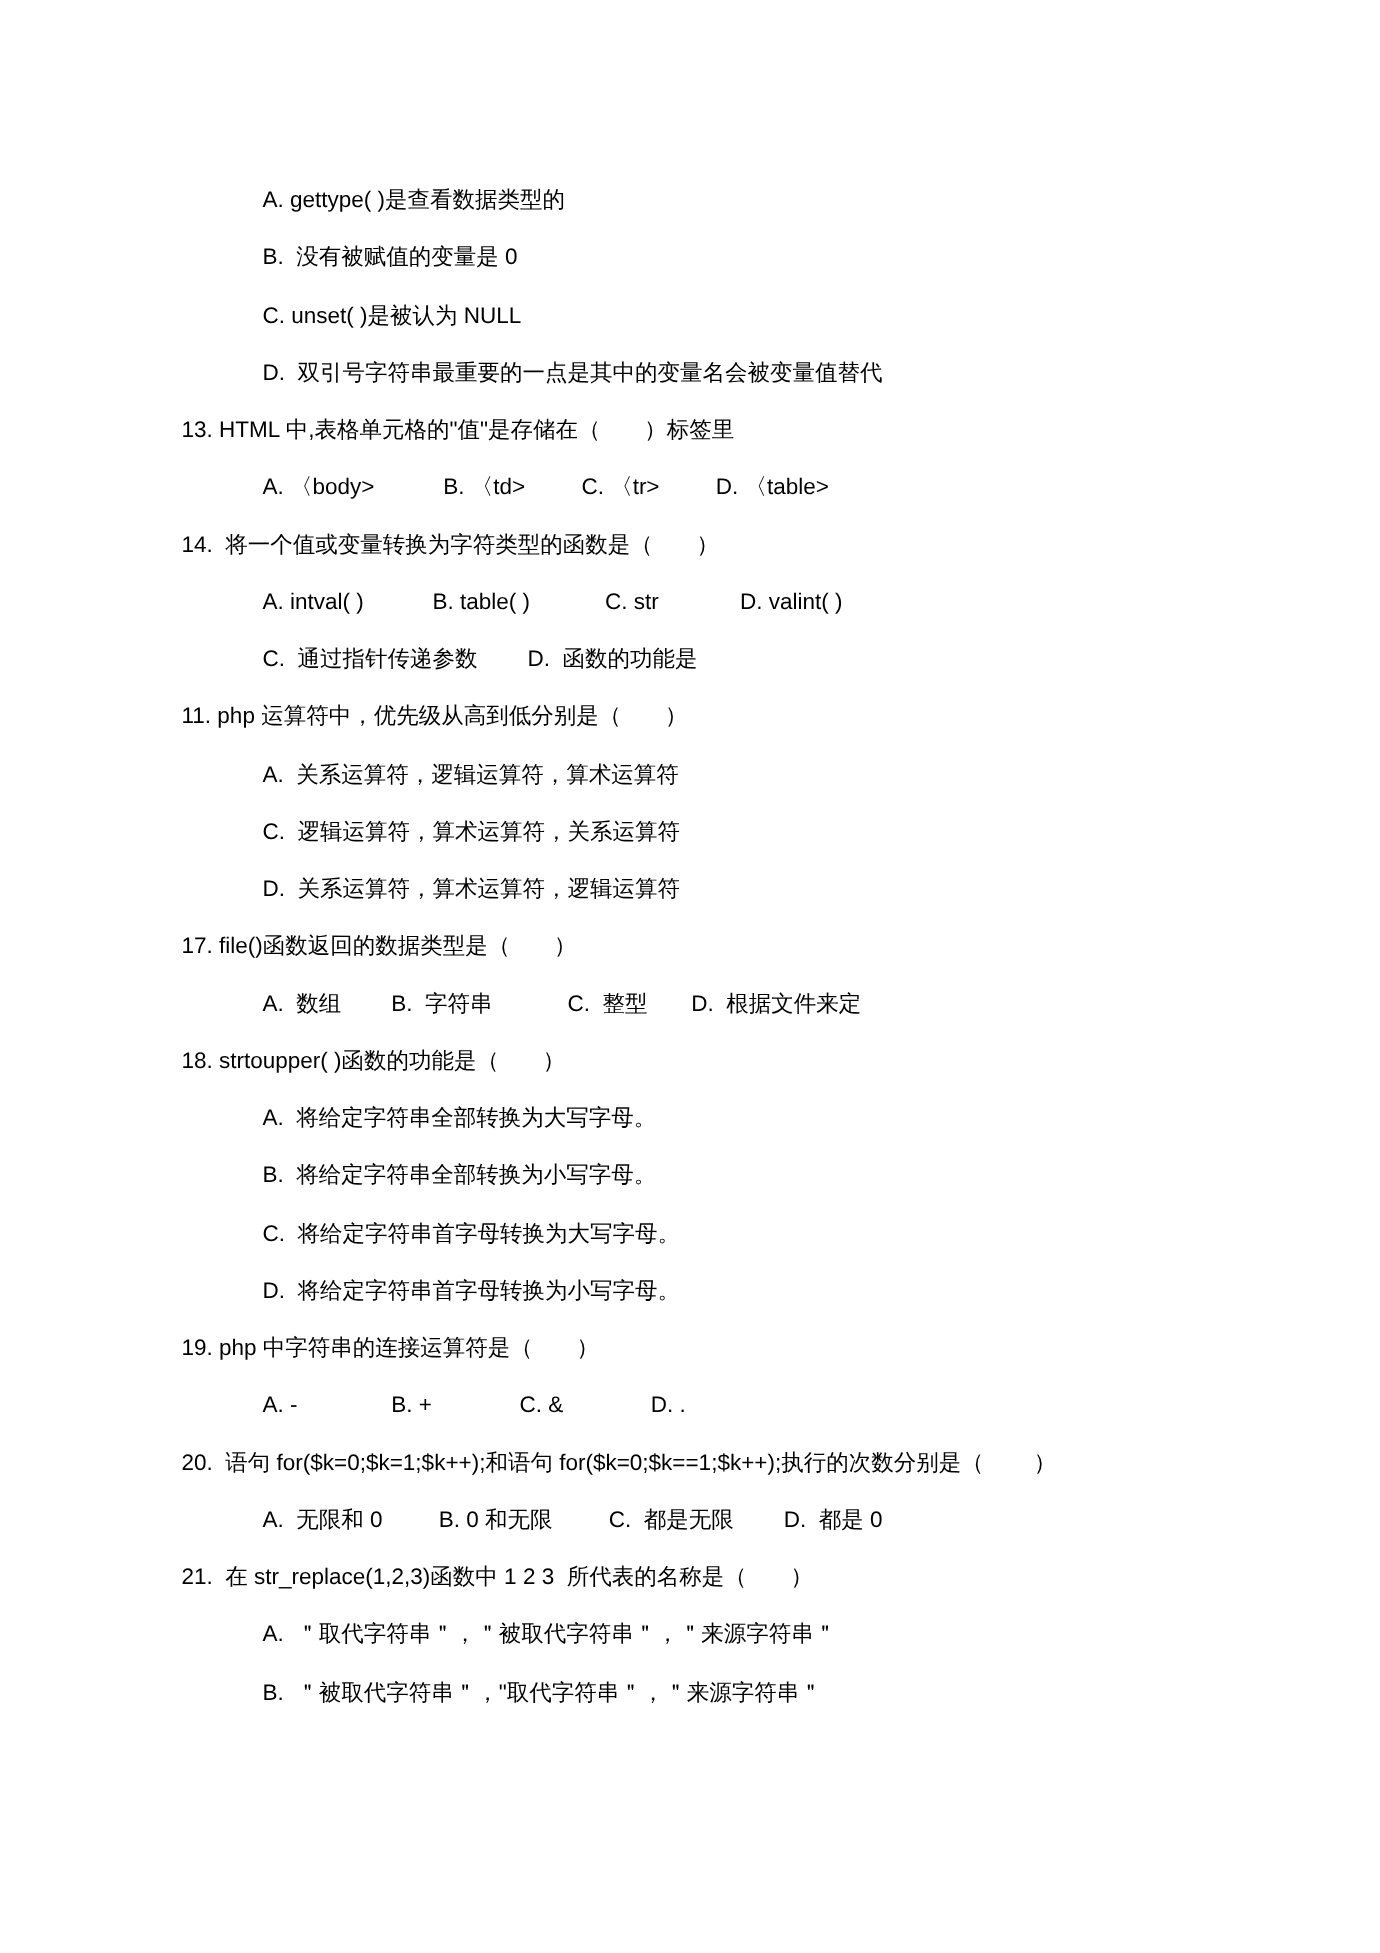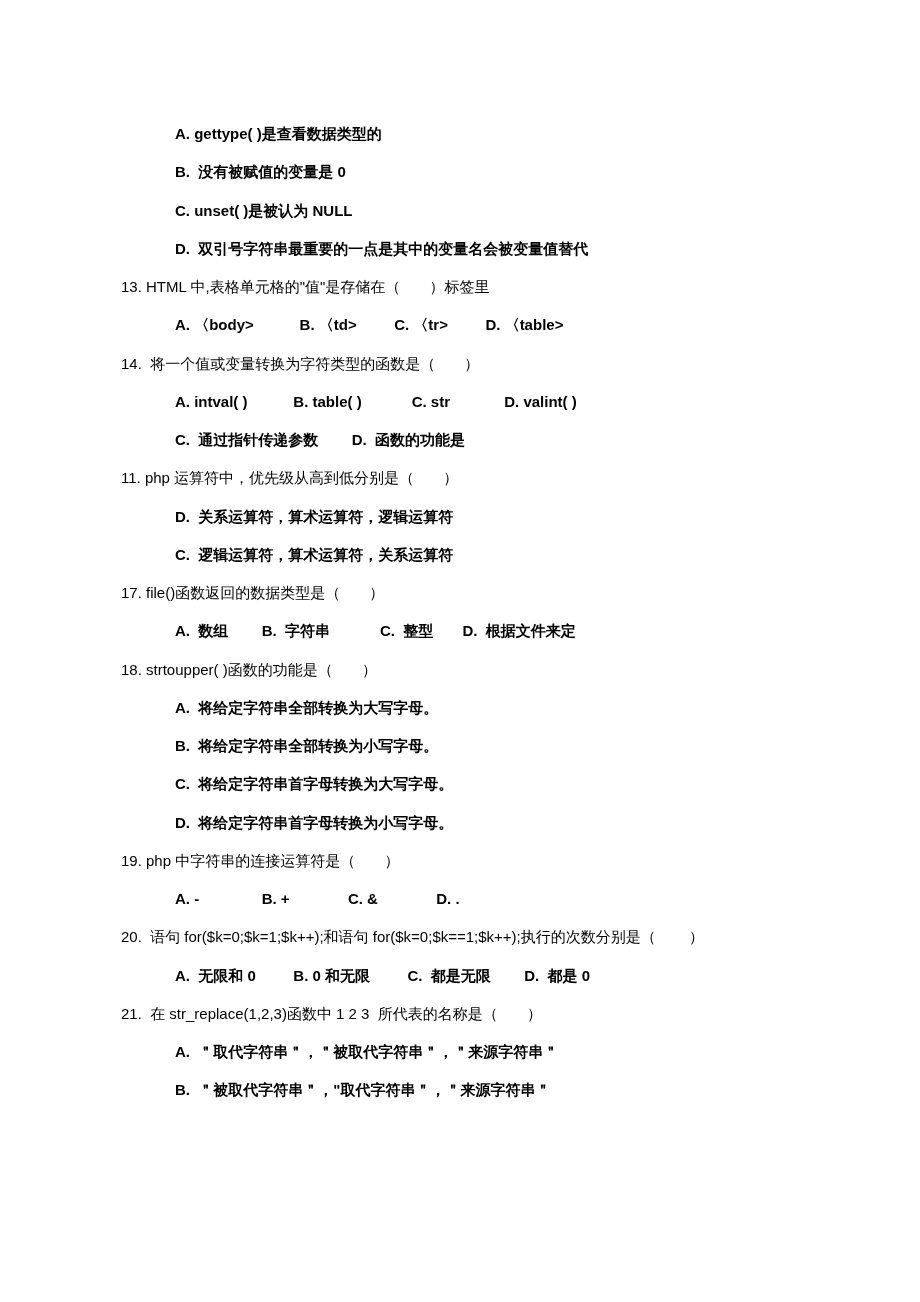--- a/index.html
+++ b/index.html
@@ -13,42 +13,42 @@
   }
   .page {
     padding: 115px 105px 60px 120px;
     line-height: 2.55;
   }
   .line {
     white-space: pre;
   }
   .indent1 {
     padding-left: 55px;
-    font-weight: bold;
   }
   .q {
     padding-left: 1px;
   }
 </style>
 </head>
 <body>
 
 <div class="page">
   <div class="line indent1">A. gettype( )是查看数据类型的</div>
   <div class="line indent1">B.  没有被赋值的变量是 0</div>
   <div class="line indent1">C. unset( )是被认为 NULL</div>
   <div class="line indent1">D.  双引号字符串最重要的一点是其中的变量名会被变量值替代</div>
   <div class="line q">13. HTML 中,表格单元格的"值"是存储在（       ）标签里</div>
   <div class="line indent1">A. 〈body&gt;           B. 〈td&gt;         C. 〈tr&gt;         D. 〈table&gt;</div>
   <div class="line q">14.  将一个值或变量转换为字符类型的函数是（       ）</div>
   <div class="line indent1">A. intval( )           B. table( )            C. str             D. valint( )</div>
   <div class="line indent1">C.  通过指针传递参数        D.  函数的功能是</div>
   <div class="line q">11. php 运算符中，优先级从高到低分别是（       ）</div>
+  <div class="line indent1">A.  关系运算符，逻辑运算符，算术运算符</div>
+  <div class="line indent1">C.  逻辑运算符，算术运算符，关系运算符</div>
   <div class="line indent1">D.  关系运算符，算术运算符，逻辑运算符</div>
-  <div class="line indent1">C.  逻辑运算符，算术运算符，关系运算符</div>
   <div class="line q">17. file()函数返回的数据类型是（       ）</div>
   <div class="line indent1">A.  数组        B.  字符串            C.  整型       D.  根据文件来定</div>
   <div class="line q">18. strtoupper( )函数的功能是（       ）</div>
   <div class="line indent1">A.  将给定字符串全部转换为大写字母。</div>
   <div class="line indent1">B.  将给定字符串全部转换为小写字母。</div>
   <div class="line indent1">C.  将给定字符串首字母转换为大写字母。</div>
   <div class="line indent1">D.  将给定字符串首字母转换为小写字母。</div>
   <div class="line q">19. php 中字符串的连接运算符是（       ）</div>
   <div class="line indent1">A. -               B. +              C. &amp;              D. .</div>
   <div class="line q">20.  语句 for($k=0;$k=1;$k++);和语句 for($k=0;$k==1;$k++);执行的次数分别是（        ）</div>

